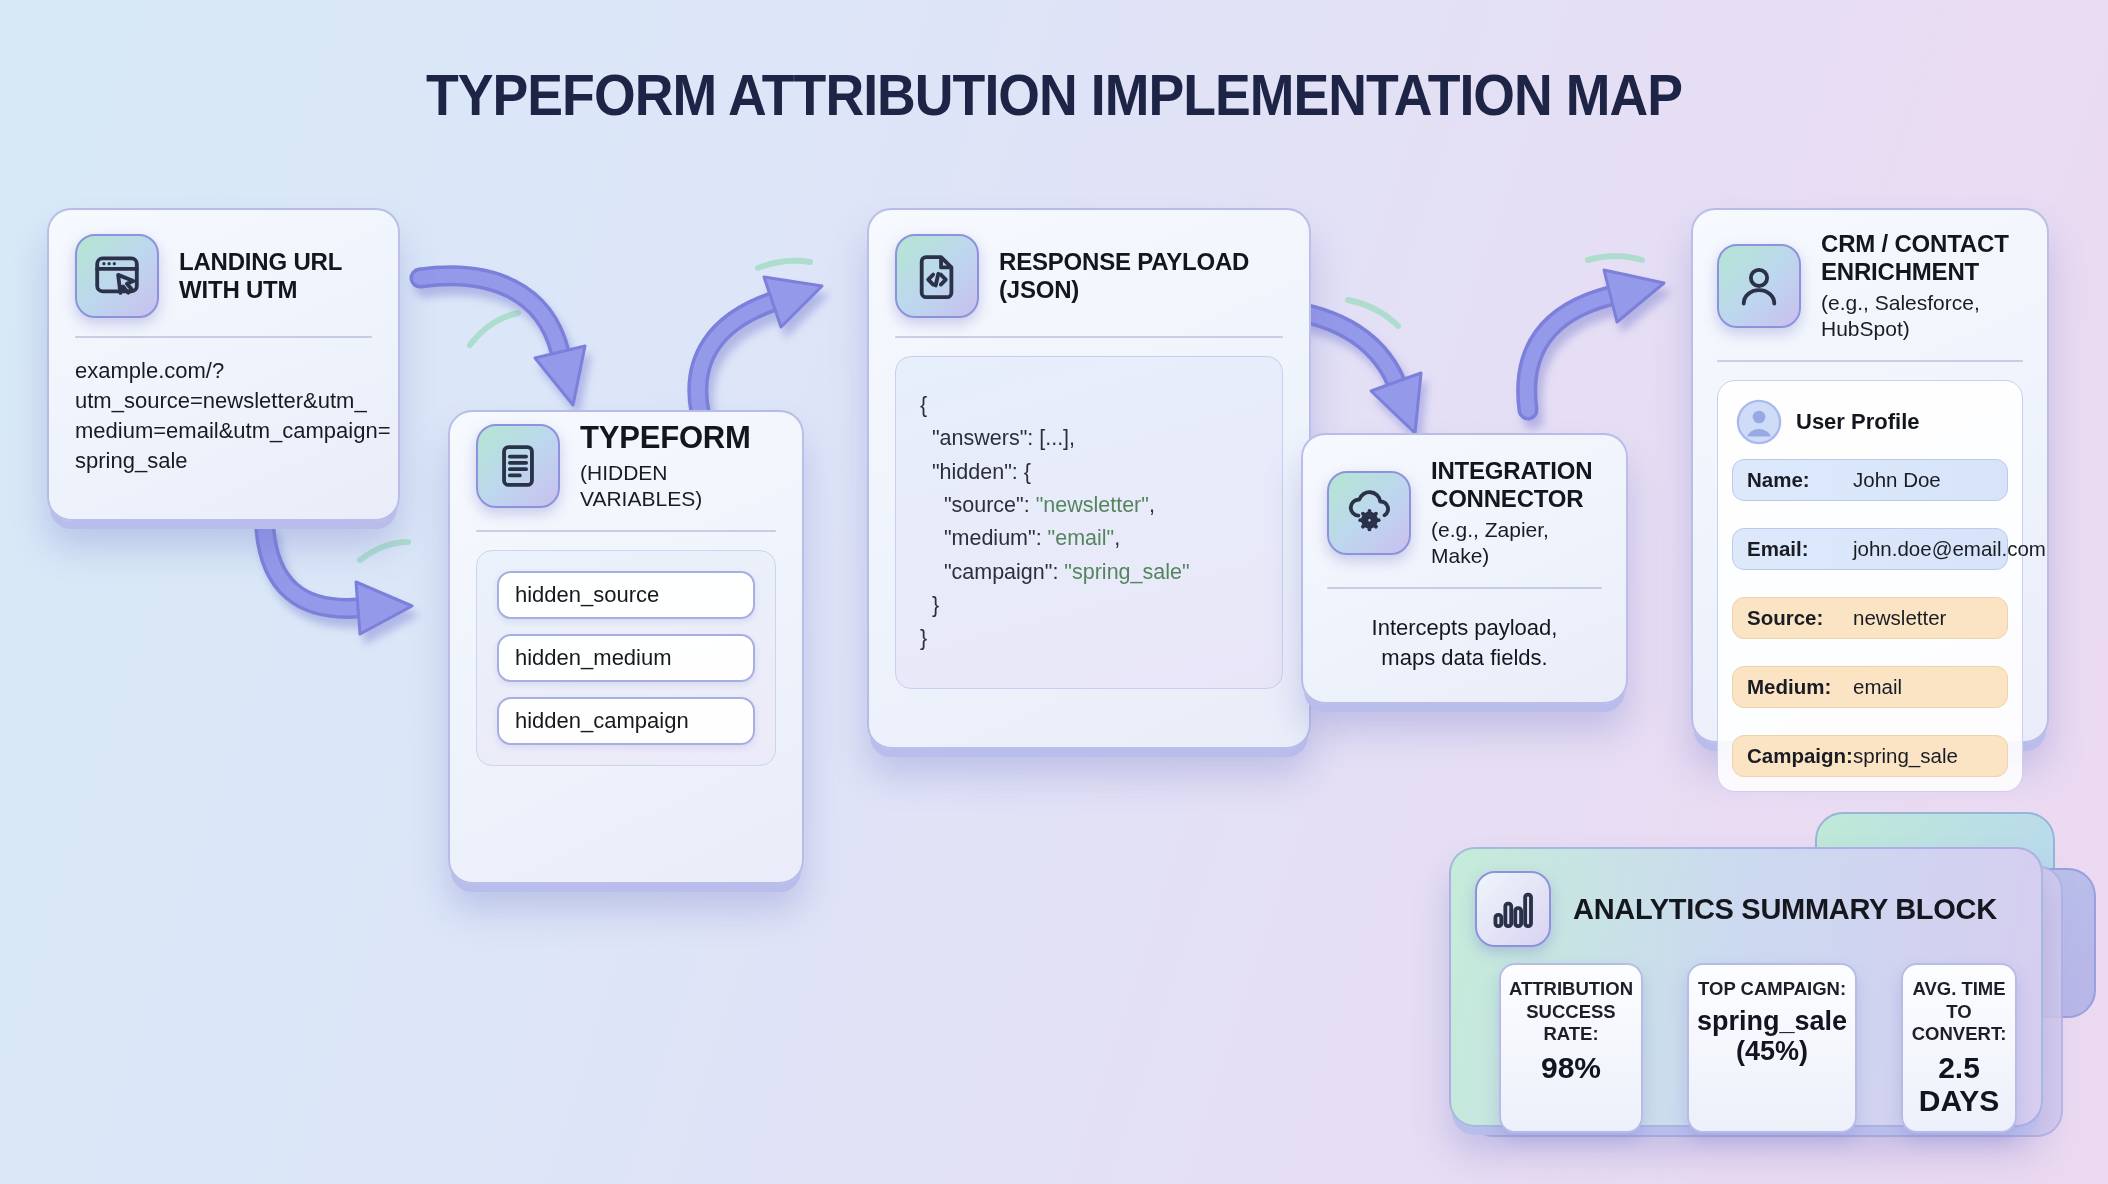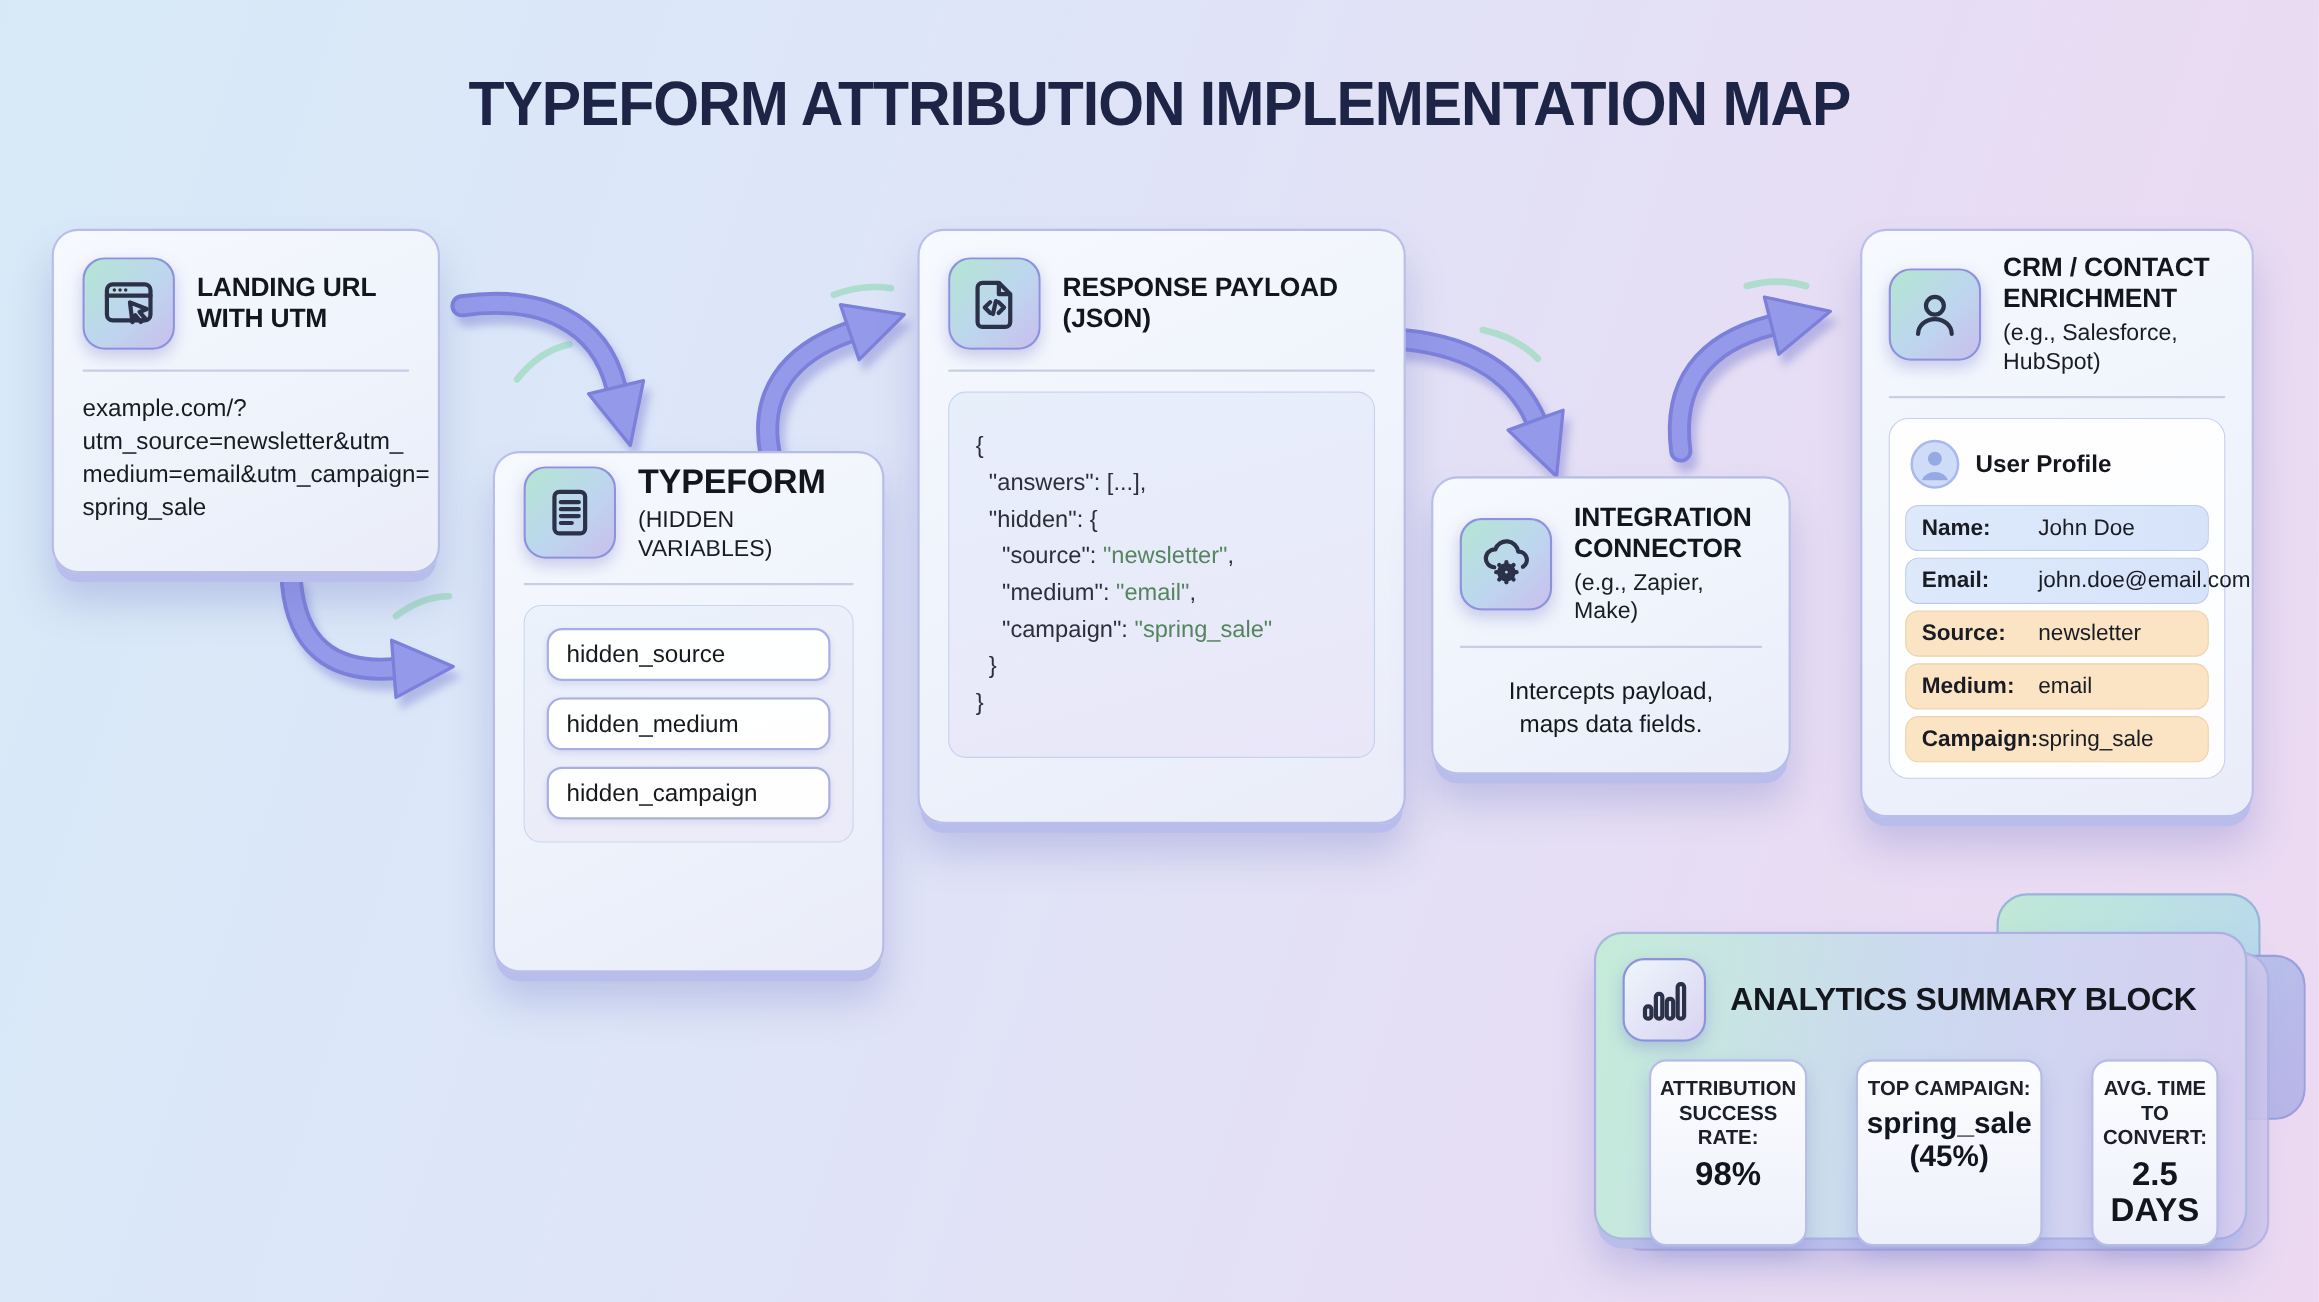--- a/index.html
+++ b/index.html
@@ -25,21 +25,21 @@
 
   .card {
     position: absolute; z-index: 2;
     background: linear-gradient(155deg,#f6f9fe 0%,#eef2fb 60%,#eaedf9 100%);
     border: 2px solid rgba(148,154,218,.6);
     border-radius: 24px;
     box-shadow: 0 11px 0 -3px #b9bdec, 0 26px 36px rgba(110,116,196,.30);
   }
   .card-landing     { left: 47px;   top: 208px; width: 353px; height: 313px; padding: 24px 26px; }
   .card-typeform    { left: 448px;  top: 410px; width: 356px; height: 474px; padding: 8px 26px; }
-  .card-response    { left: 834px;  top: 208px; width: 444px; height: 541px; padding: 24px 26px; }
+  .card-response    { left: 867px;  top: 208px; width: 444px; height: 541px; padding: 24px 26px; }
   .card-integration { left: 1301px; top: 433px; width: 327px; height: 271px; padding: 22px 24px; }
   .card-crm         { left: 1691px; top: 208px; width: 358px; height: 535px; padding: 20px 24px; }
 
   .card-header { display: flex; align-items: center; gap: 20px; }
   .icon-tile {
     flex: 0 0 auto; width: 84px; height: 84px; border-radius: 20px;
     display: flex; align-items: center; justify-content: center;
     background: linear-gradient(135deg,#b3e6d2 0%,#bdd7ee 52%,#c9bfee 100%);
     border: 2px solid #8d92dd;
     box-shadow: 0 6px 14px rgba(120,125,200,.35);
@@ -77,21 +77,21 @@
   }
   .tok-p, .tok-k { color: #2c2f3a; }
   .tok-v { color: #55855f; }
 
   .integration-desc { text-align: center; font-size: 22px; font-weight: 500; line-height: 1.35; white-space: pre-line; margin-top: 24px; }
 
   .profile-panel { background: rgba(255,255,255,.88); border: 1.5px solid #c9cfee; border-radius: 18px; padding: 14px; margin-top: 2px; }
   .profile-header { display: flex; align-items: center; gap: 14px; margin: 4px 0 14px 4px; }
   .avatar { width: 46px; height: 46px; }
   .profile-title { font-size: 22px; font-weight: 700; color: #14161e; }
-  .crm-row { display: flex; align-items: center; border-radius: 12px; padding: 8px 14px; margin-bottom: 6px; }
+  .crm-row { display: flex; align-items: center; border-radius: 12px; padding: 8px 14px; margin-bottom: 27px; }
   .crm-row:last-child { margin-bottom: 0; }
   .crm-row[data-tone="blue"]   { background: linear-gradient(90deg,#dde9fb,#d7e3f9); border: 1.5px solid #bcc9ec; }
   .crm-row[data-tone="orange"] { background: #fbe4c4; border: 1.5px solid #eed2a9; }
   .crm-label { flex: 0 0 106px; font-size: 20.5px; font-weight: 700; color: #1a1c24; }
   .crm-value { font-size: 20.5px; font-weight: 500; color: #1a1c24; }
 
   .analytics-echo {
     position: absolute; left: 1467px; top: 865px; width: 596px; height: 272px;
     border-radius: 26px; background: #d4ccee; opacity: .85; z-index: 0;
     border: 2px solid rgba(148,154,218,.5);

